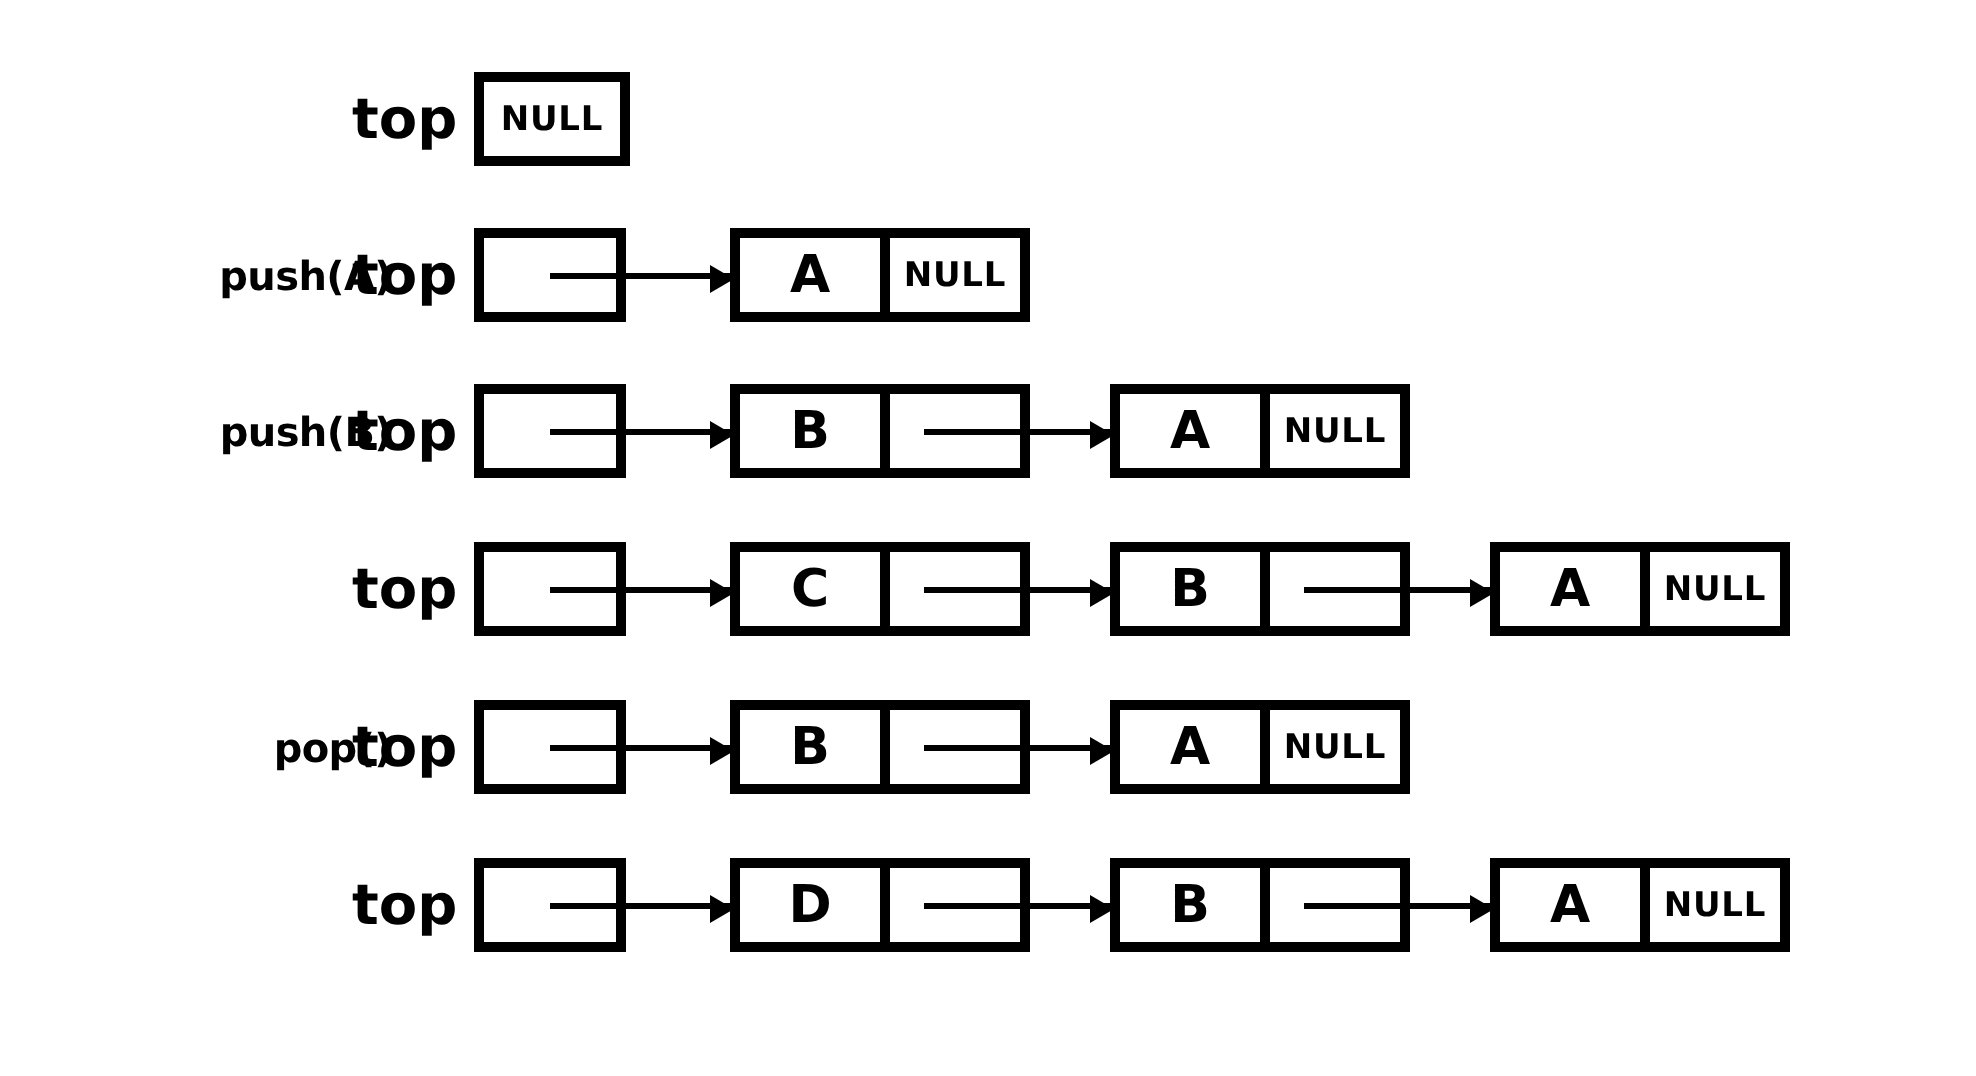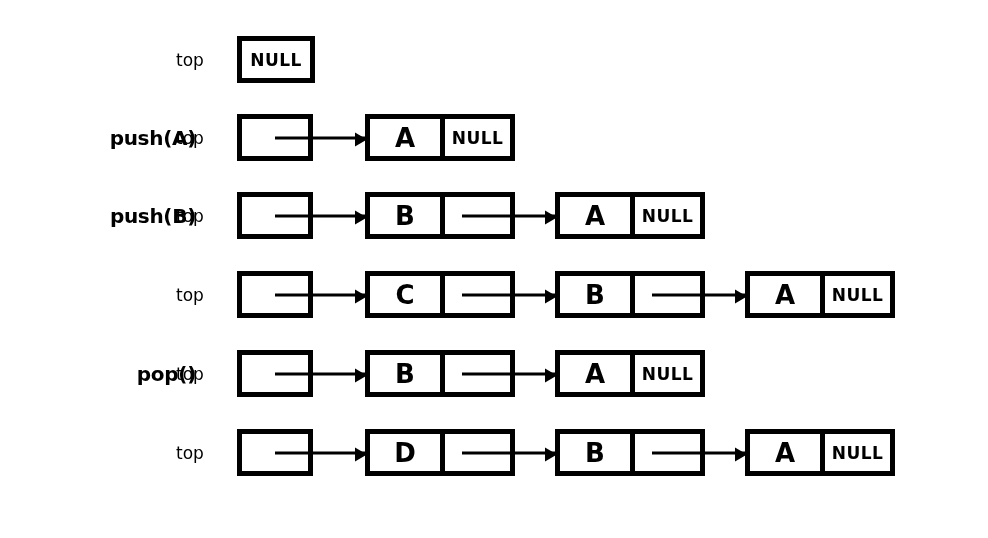--- a/index.html
+++ b/index.html
@@ -39,22 +39,23 @@
     font-size: 20px;
     font-weight: bold;
     letter-spacing: -0.3px;
     line-height: 60px;
     white-space: nowrap;
   }
   .top-label {
     position: absolute;
     left: 176px;
     width: 52px;
-    font-size: 17px;
-    font-weight: normal;
+    text-align: right;
+    font-size: 28px;
+    font-weight: bold;
     line-height: 60px;
     white-space: nowrap;
   }
 
   
   .chain {
     position: absolute;
     left: 0;
     top: 0;
     height: 60px;

